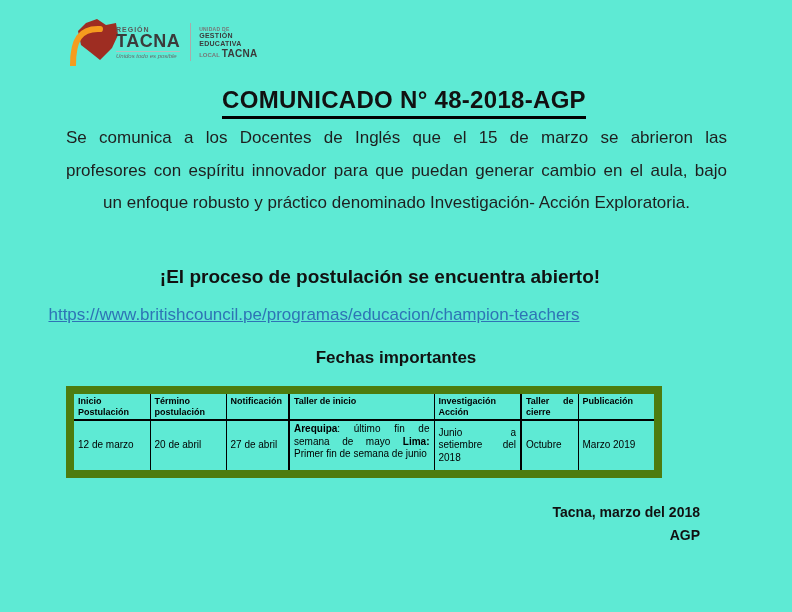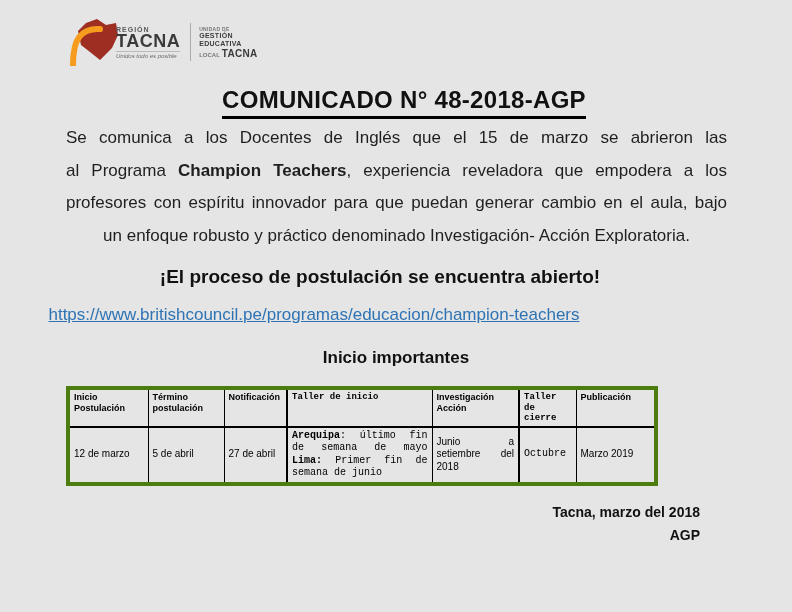--- a/index.html
+++ b/index.html
@@ -1,17 +1,17 @@
 <!DOCTYPE html>
 <html><head>
 <meta charset="utf-8">
 <style>
   html,body{margin:0;padding:0;}
   body{width:792px;height:612px;background:#ffffff;font-family:"Liberation Sans",sans-serif;color:#1f1f1f;position:relative;overflow:hidden;}
-  .page{position:absolute;inset:0;background:#e5e5e5;}
+  .page{position:absolute;inset:0;background:#5eead4;}
 
   
   .logo{position:absolute;top:16px;left:66px;display:flex;align-items:center;height:52px;}
   .logo-mark{display:block;}
   .logo-region{margin-left:-4px;display:flex;flex-direction:column;justify-content:center;color:#3b3b3b;}
   .lr-small{font-size:7px;font-weight:bold;letter-spacing:1px;color:#5a5a5a;}
   .lr-big{font-size:18px;font-weight:800;letter-spacing:.5px;color:#3b3b3b;line-height:17px;}
   .lr-tag{font-size:6px;font-style:italic;color:#6a6a6a;border-top:1px solid #bbb;padding-top:1px;margin-top:1px;}
   .logo-divider{width:1px;height:38px;background:#aaaaaa;margin:0 8px 0 10px;}
   .logo-ugel{display:flex;flex-direction:column;justify-content:center;color:#3b3b3b;}
@@ -31,28 +31,28 @@
   .bline.j{text-align:justify;text-align-last:justify;white-space:normal;overflow:hidden;}
   .b{font-weight:bold;}
 
   
   .callout{position:absolute;top:266px;left:0;width:760px;text-align:center;font-size:19px;font-weight:bold;color:#111;}
   .linkwrap{position:absolute;top:305px;left:0;width:628px;text-align:center;}
   .doclink{font-size:17px;color:#2e74b5;text-decoration:underline;cursor:pointer;}
   .fechas{position:absolute;top:348px;left:0;width:792px;text-align:center;font-size:17px;font-weight:bold;color:#111;}
 
   
-  .datatable{position:absolute;left:66px;top:386px;width:588px;border-collapse:collapse;table-layout:fixed;border:4px solid #4d7c0f;color:#000;}
+  .datatable{position:absolute;left:66px;top:386px;width:588px;border-collapse:collapse;table-layout:fixed;border:8px solid #4d7c0f;color:#000;}
   .datatable th,.datatable td{border:1px solid #000;padding:2px 4px;overflow:hidden;}
   .datatable thead tr{height:23px;}
   .datatable th{font-size:9px;font-weight:bold;text-align:justify;vertical-align:top;line-height:10.5px;}
   .datatable thead th{border-bottom:2px solid #000;}
   .datatable tbody tr{height:54px;}
   .datatable td{font-size:10px;vertical-align:middle;line-height:12.5px;text-align:left;}
-  .tl{border-left:2px solid #000 !important;font-family:Liberation Mono, monospace;}
+  .tl{border-left:2px solid #000 !important;}
   td.top{vertical-align:top;}
   td.just{text-align:justify;}
 
   
   .footer{position:absolute;top:501px;left:490px;width:210px;text-align:right;font-size:14px;font-weight:bold;color:#111;line-height:23px;}
 </style>
 </head>
 <body>
 
 <div class="page">
@@ -78,32 +78,31 @@
       </div>
     </div>
   </div>
 
   <div class="title-wrap">
     <span class="title">COMUNICADO N° 48-2018-AGP</span>
   </div>
 
   <div class="bodytext">
     <div class="bline j">Se comunica a los Docentes de Inglés que el 15 de marzo se abrieron las postulaciones</div>
-    <div class="bline j"><span>al Programa </span><span class="b">Champion Teachers</span><span>, experiencia reveladora que empodera a los</span></div>
     <div class="bline j">profesores con espíritu innovador para que puedan generar cambio en el aula, bajo</div>
     <div class="bline">un enfoque robusto y práctico denominado Investigación- Acción Exploratoria.</div>
   </div>
 
   <div class="callout">¡El proceso de postulación se encuentra abierto!</div>
 
   <div class="linkwrap">
     <a class="doclink">https://www.britishcouncil.pe/programas/educacion/champion-teachers</a>
   </div>
 
-  <div class="fechas">Inicio importantes</div>
+  <div class="fechas">Fechas importantes</div>
 
   <table class="datatable">
     <colgroup>
       <col style="width:80px">
         <col style="width:76px">
         <col style="width:63px">
         <col style="width:145px">
       <col style="width:87px">
         <col style="width:57px">
         <col style="width:80px">
@@ -115,21 +114,21 @@
         <th>Notificación</th>
         <th class="tl">Taller de inicio</th>
         <th>Investigación Acción</th>
         <th class="tl">Taller de cierre</th>
         <th>Publicación</th>
       </tr>
     </thead>
     <tbody>
       <tr>
         <td>12 de marzo</td>
-        <td>5 de abril</td>
+        <td>20 de abril</td>
         <td>27 de abril</td>
         <td class="tl top just"><span class="b">Arequipa</span><span>: último fin de semana de mayo </span><span class="b">Lima:</span><span> Primer fin de semana de junio</span></td>
         <td class="just">Junio a setiembre del 2018</td>
         <td class="tl">Octubre</td>
         <td>Marzo 2019</td>
       </tr>
     </tbody>
   </table>
 
   <div class="footer">

